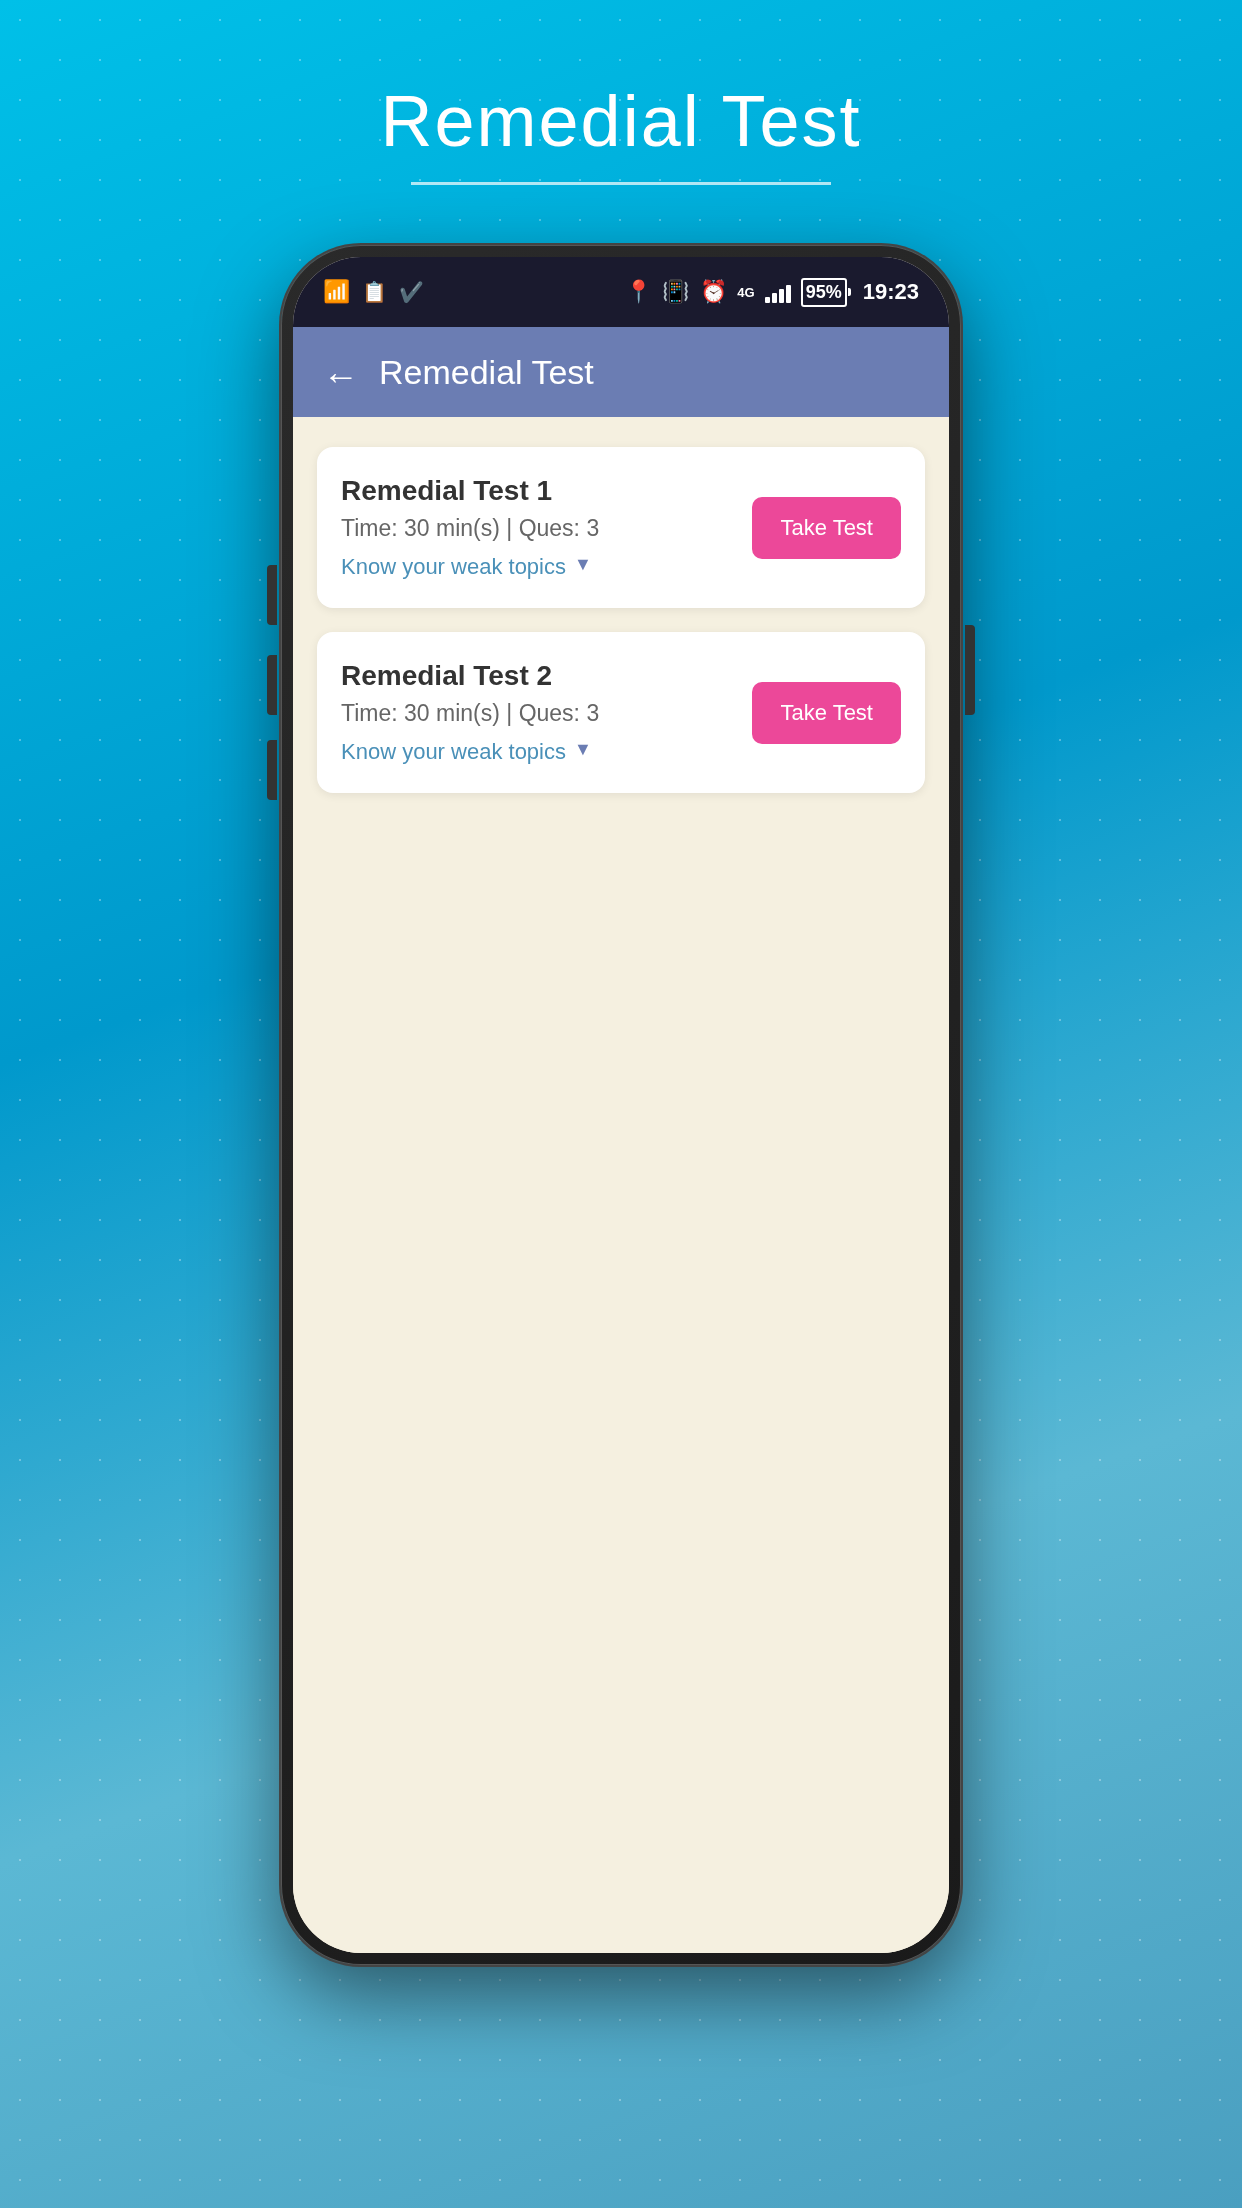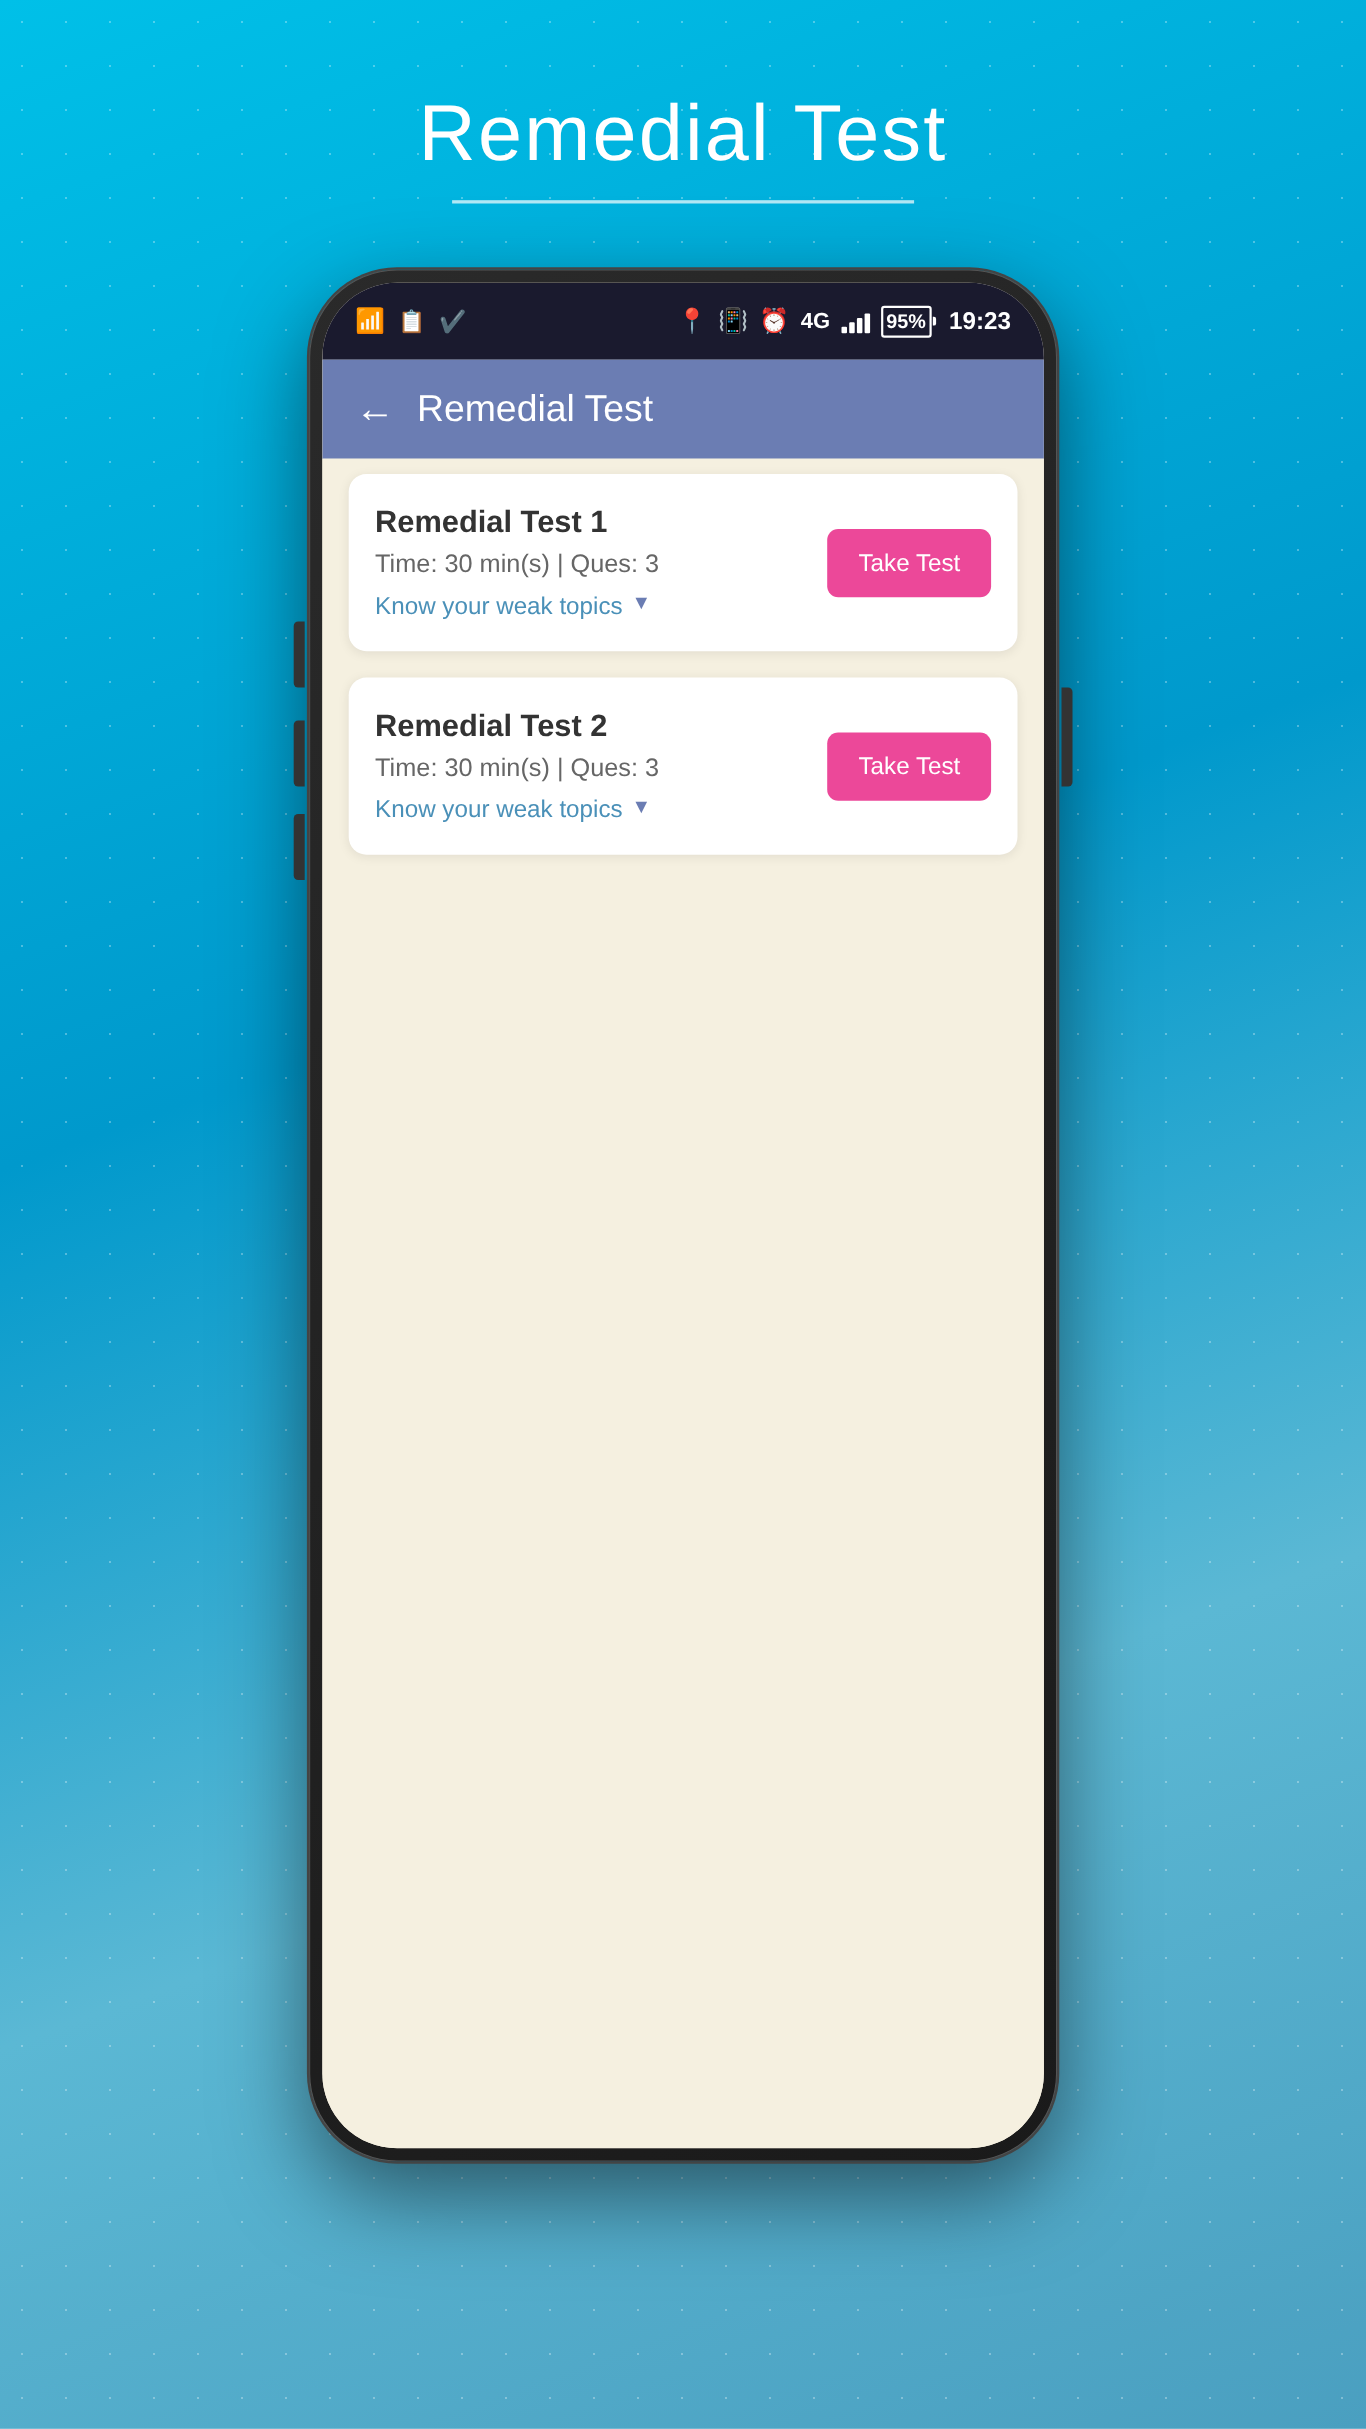--- a/index.html
+++ b/index.html
@@ -189,25 +189,26 @@
     .app-header-title {
       color: white;
       font-size: 34px;
       font-weight: 500;
     }
 
     
     .content-area {
       flex: 1;
       background: #f5f0e0;
-      padding: 14px 24px;
+      padding: 30px 24px;
       overflow-y: auto;
       display: flex;
       flex-direction: column;
       gap: 24px;
+      border-radius: 23px;
     }
 
     
     .test-card {
       background: white;
       border-radius: 16px;
       padding: 28px 24px;
       box-shadow: 0 2px 10px rgba(0,0,0,0.08);
       display: flex;
       align-items: center;
@@ -274,21 +275,21 @@
       <div class="status-bar">
         <div class="status-left">
           <span class="status-icon">📶</span>
           <span class="status-icon" style="font-size:20px;">📋</span>
           <span class="status-icon" style="font-size:20px;">✔️</span>
         </div>
         <div class="status-right">
           <span>📍</span>
           <span>📳</span>
           <span>⏰</span>
-          <span style="font-size:20px; font-weight:700;">4G</span>
+          <span style="font-size:13px; font-weight:700;">4G</span>
           <div class="signal-icon">
             <div class="signal-bar" style="height:6px;"></div>
             <div class="signal-bar" style="height:10px;"></div>
             <div class="signal-bar" style="height:14px;"></div>
             <div class="signal-bar" style="height:18px;"></div>
           </div>
           <div class="battery-icon">
             <span>95%</span>
           </div>
           <span style="margin-left:6px;">19:23</span>

